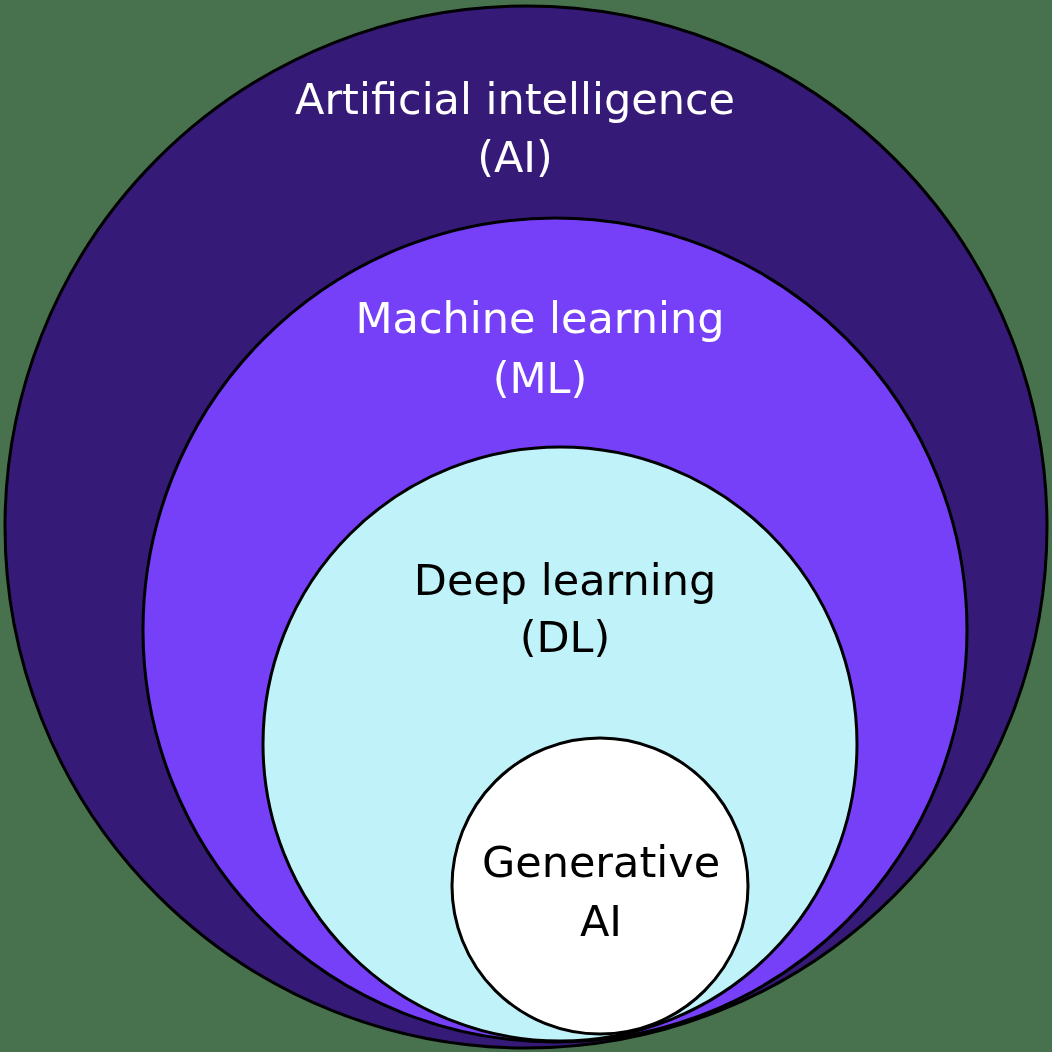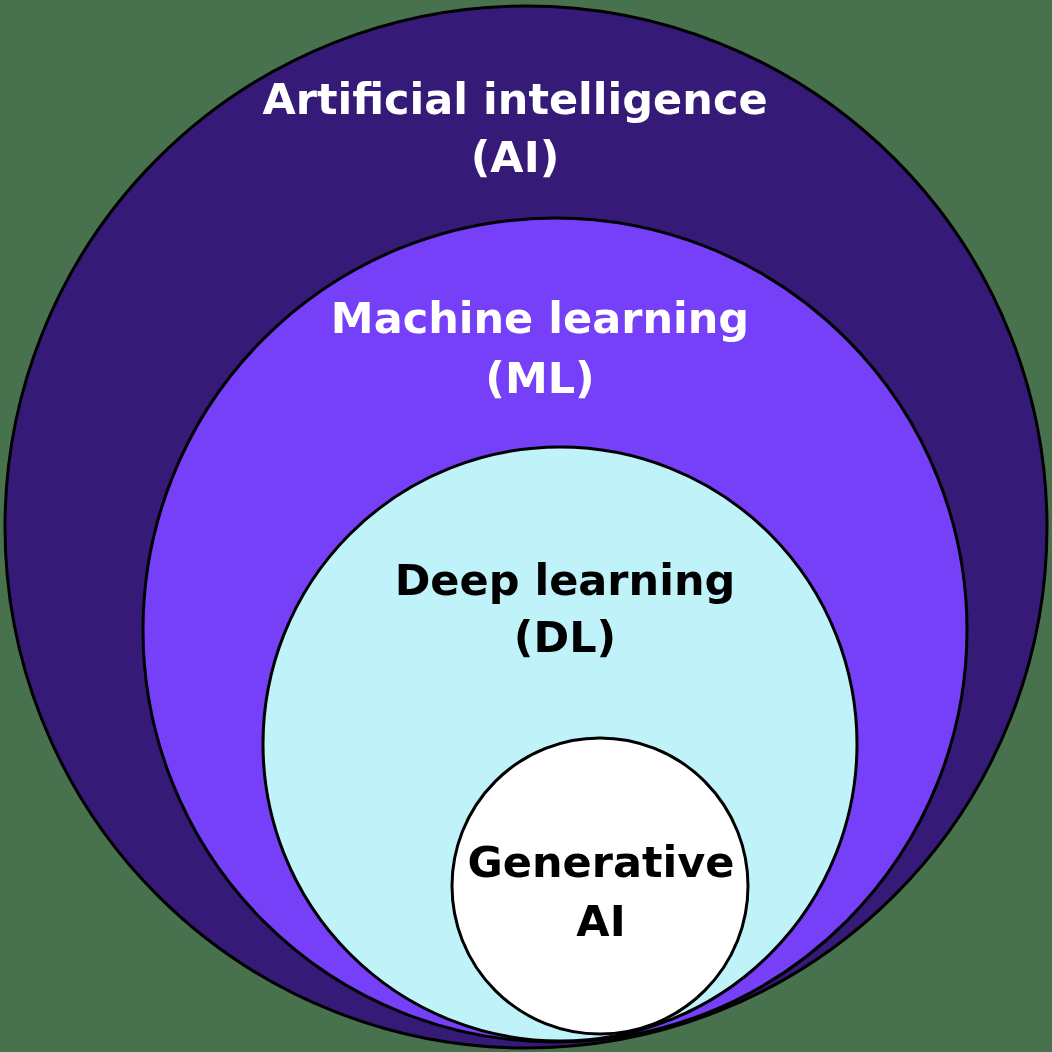--- a/index.html
+++ b/index.html
@@ -7,21 +7,20 @@
     padding: 0;
     width: 1052px;
     height: 1052px;
     overflow: hidden;
     font-family: "DejaVu Sans", "Liberation Sans", sans-serif;
   }
   .diagram-stage {
     position: relative;
     width: 1052px;
     height: 1052px;
-    font-weight: bold;
   }
   svg { display: block; }
   text {
     font-family: "DejaVu Sans", "Liberation Sans", sans-serif;
     font-size: 43px;
   }
 </style>
 </head>
 <body>
 

